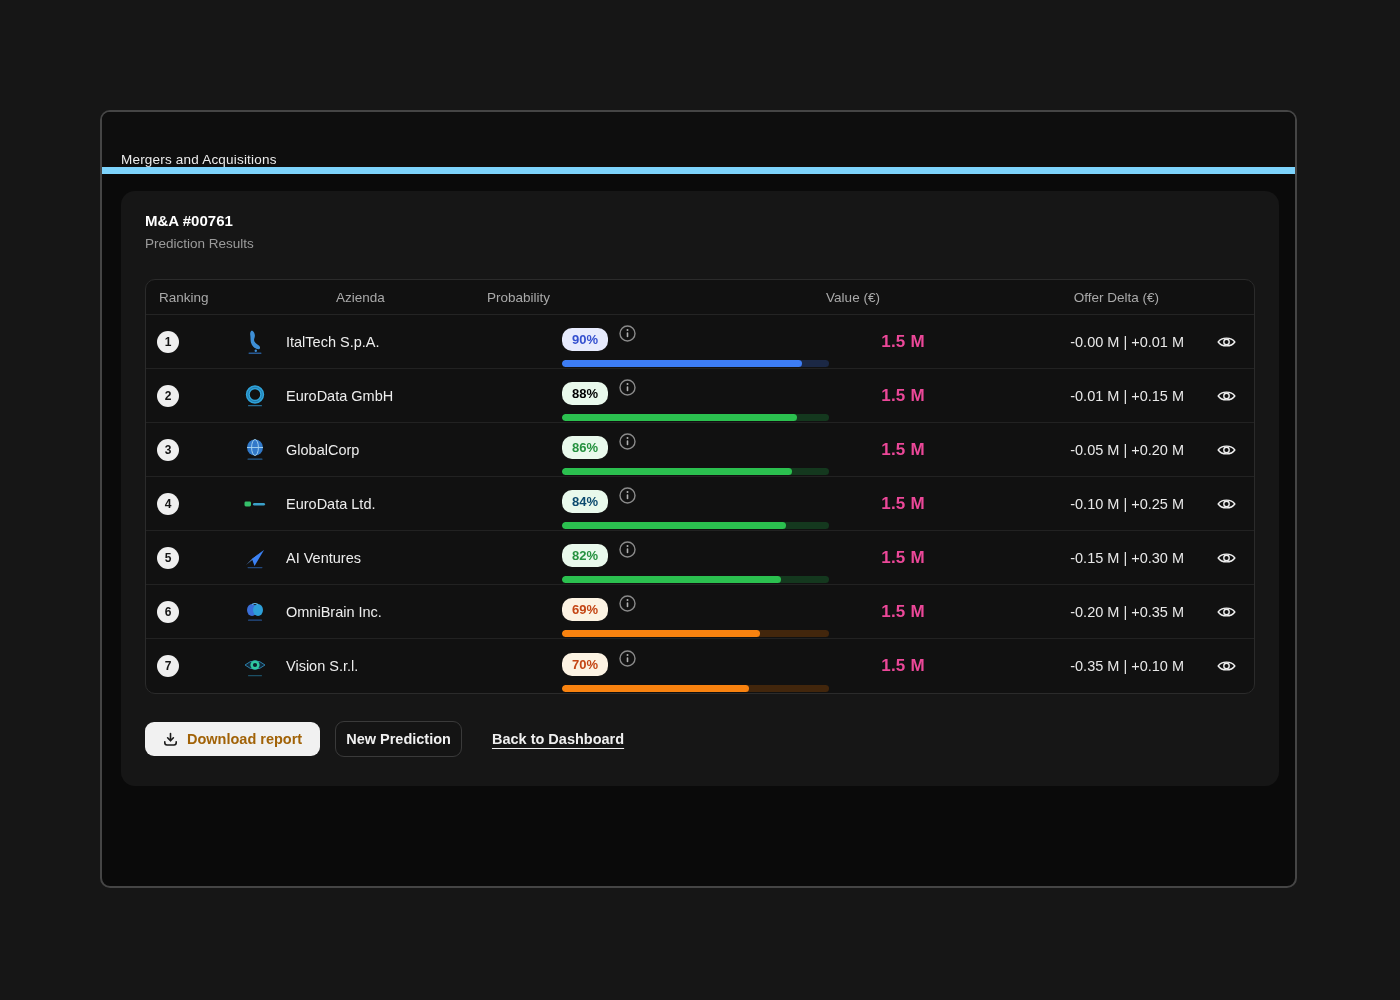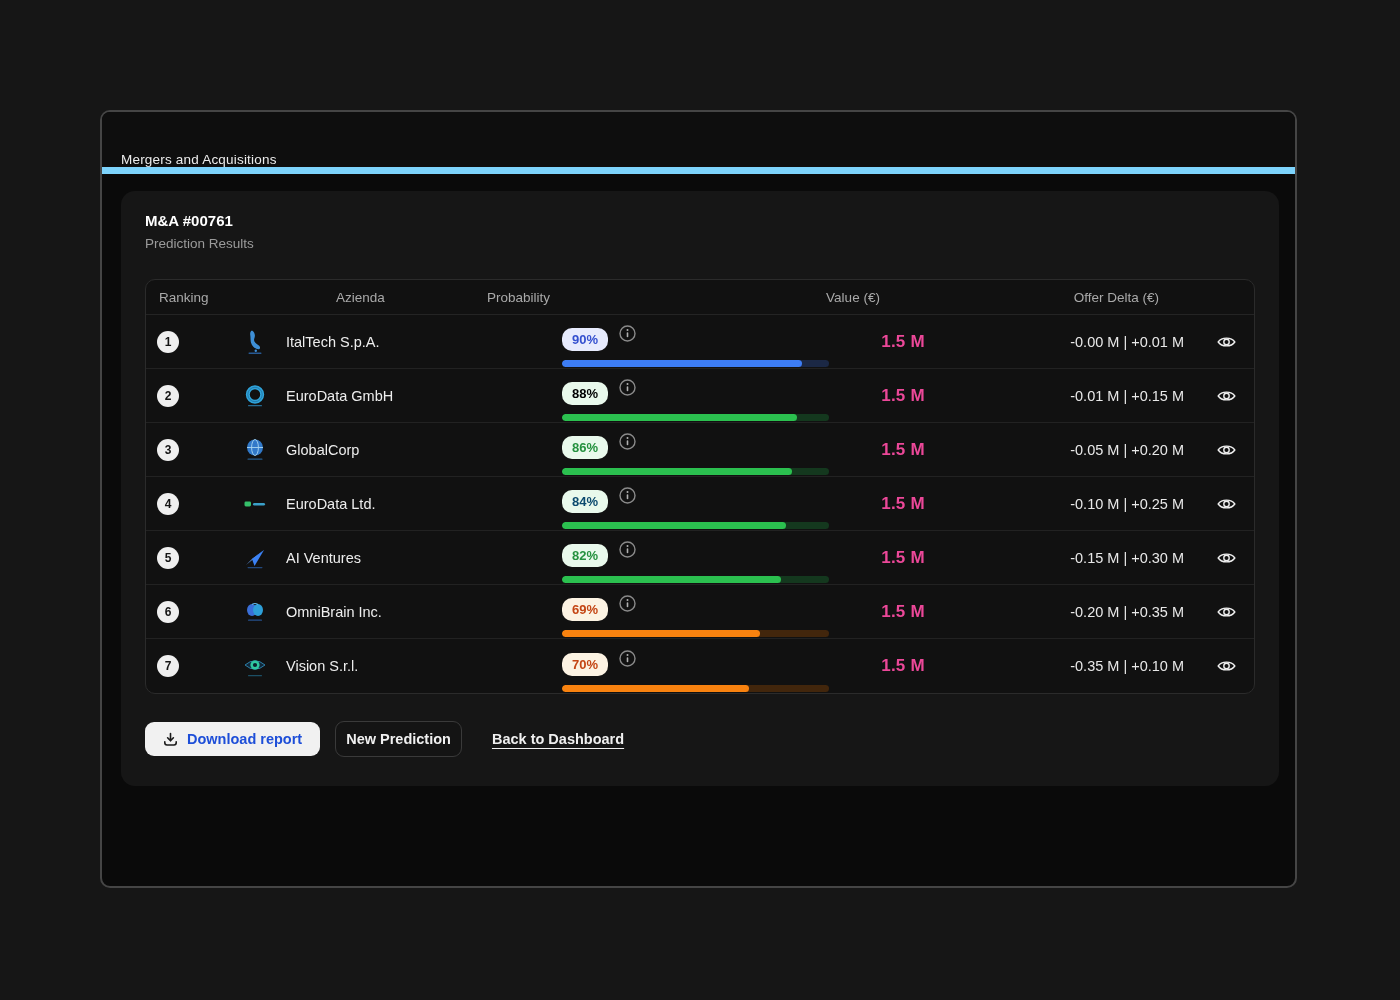--- a/index.html
+++ b/index.html
@@ -65,21 +65,21 @@
   .c-delta { justify-content:flex-end; padding-right:14px; font-size:14.5px; color:#e8e8e8; }
   .c-eye { justify-content:center; }
   .eye { display:flex; cursor:pointer; }
   .th-ranking { padding-left:13px; }
   .th-prob { padding-left:8px; }
   .th-value { justify-self:center; }
   .th-delta { justify-self:end; padding-right:14px; }
 
   .actions { margin-top:27px; display:flex; align-items:center; gap:15px; }
   .btn-primary {
-    display:flex; align-items:center; gap:9px; background:#f1f1f1; color:#1d4ed8;
+    display:flex; align-items:center; gap:9px; background:#f1f1f1; color:#a16207;
     border:none; border-radius:9px; padding:9px 18px; font-size:14.5px; font-weight:bold;
     font-family:"Liberation Sans", sans-serif; cursor:pointer;
   }
   .btn-secondary {
     background:#141414; color:#f0f0f0; border:1px solid #3a3a3a; border-radius:9px;
     padding:9px 10px; font-size:14.5px; font-weight:bold; font-family:"Liberation Sans", sans-serif; cursor:pointer;
   }
   .back-link {
     margin-left:15px; color:#f0f0f0; font-size:14.5px; font-weight:bold;
     text-decoration:underline; text-underline-offset:4px; cursor:pointer;

